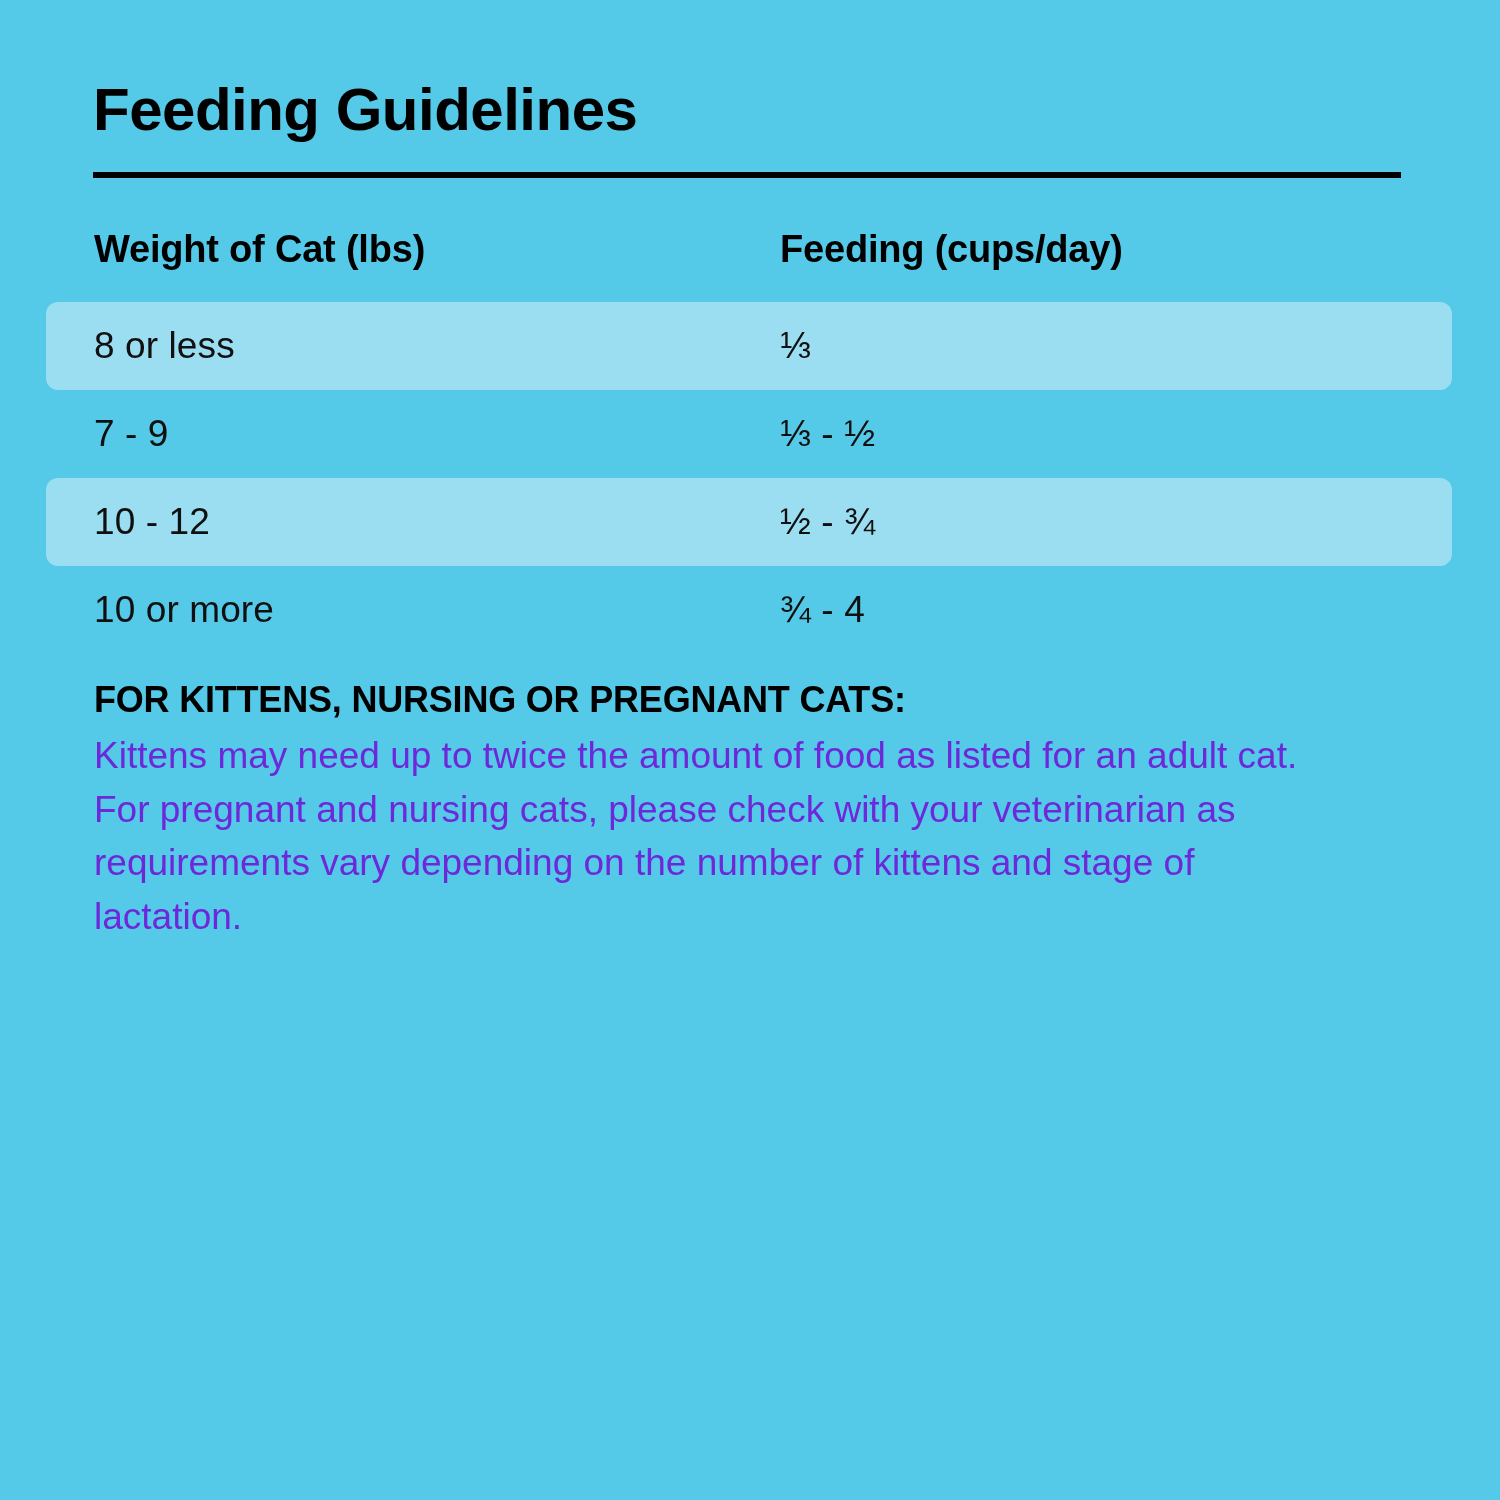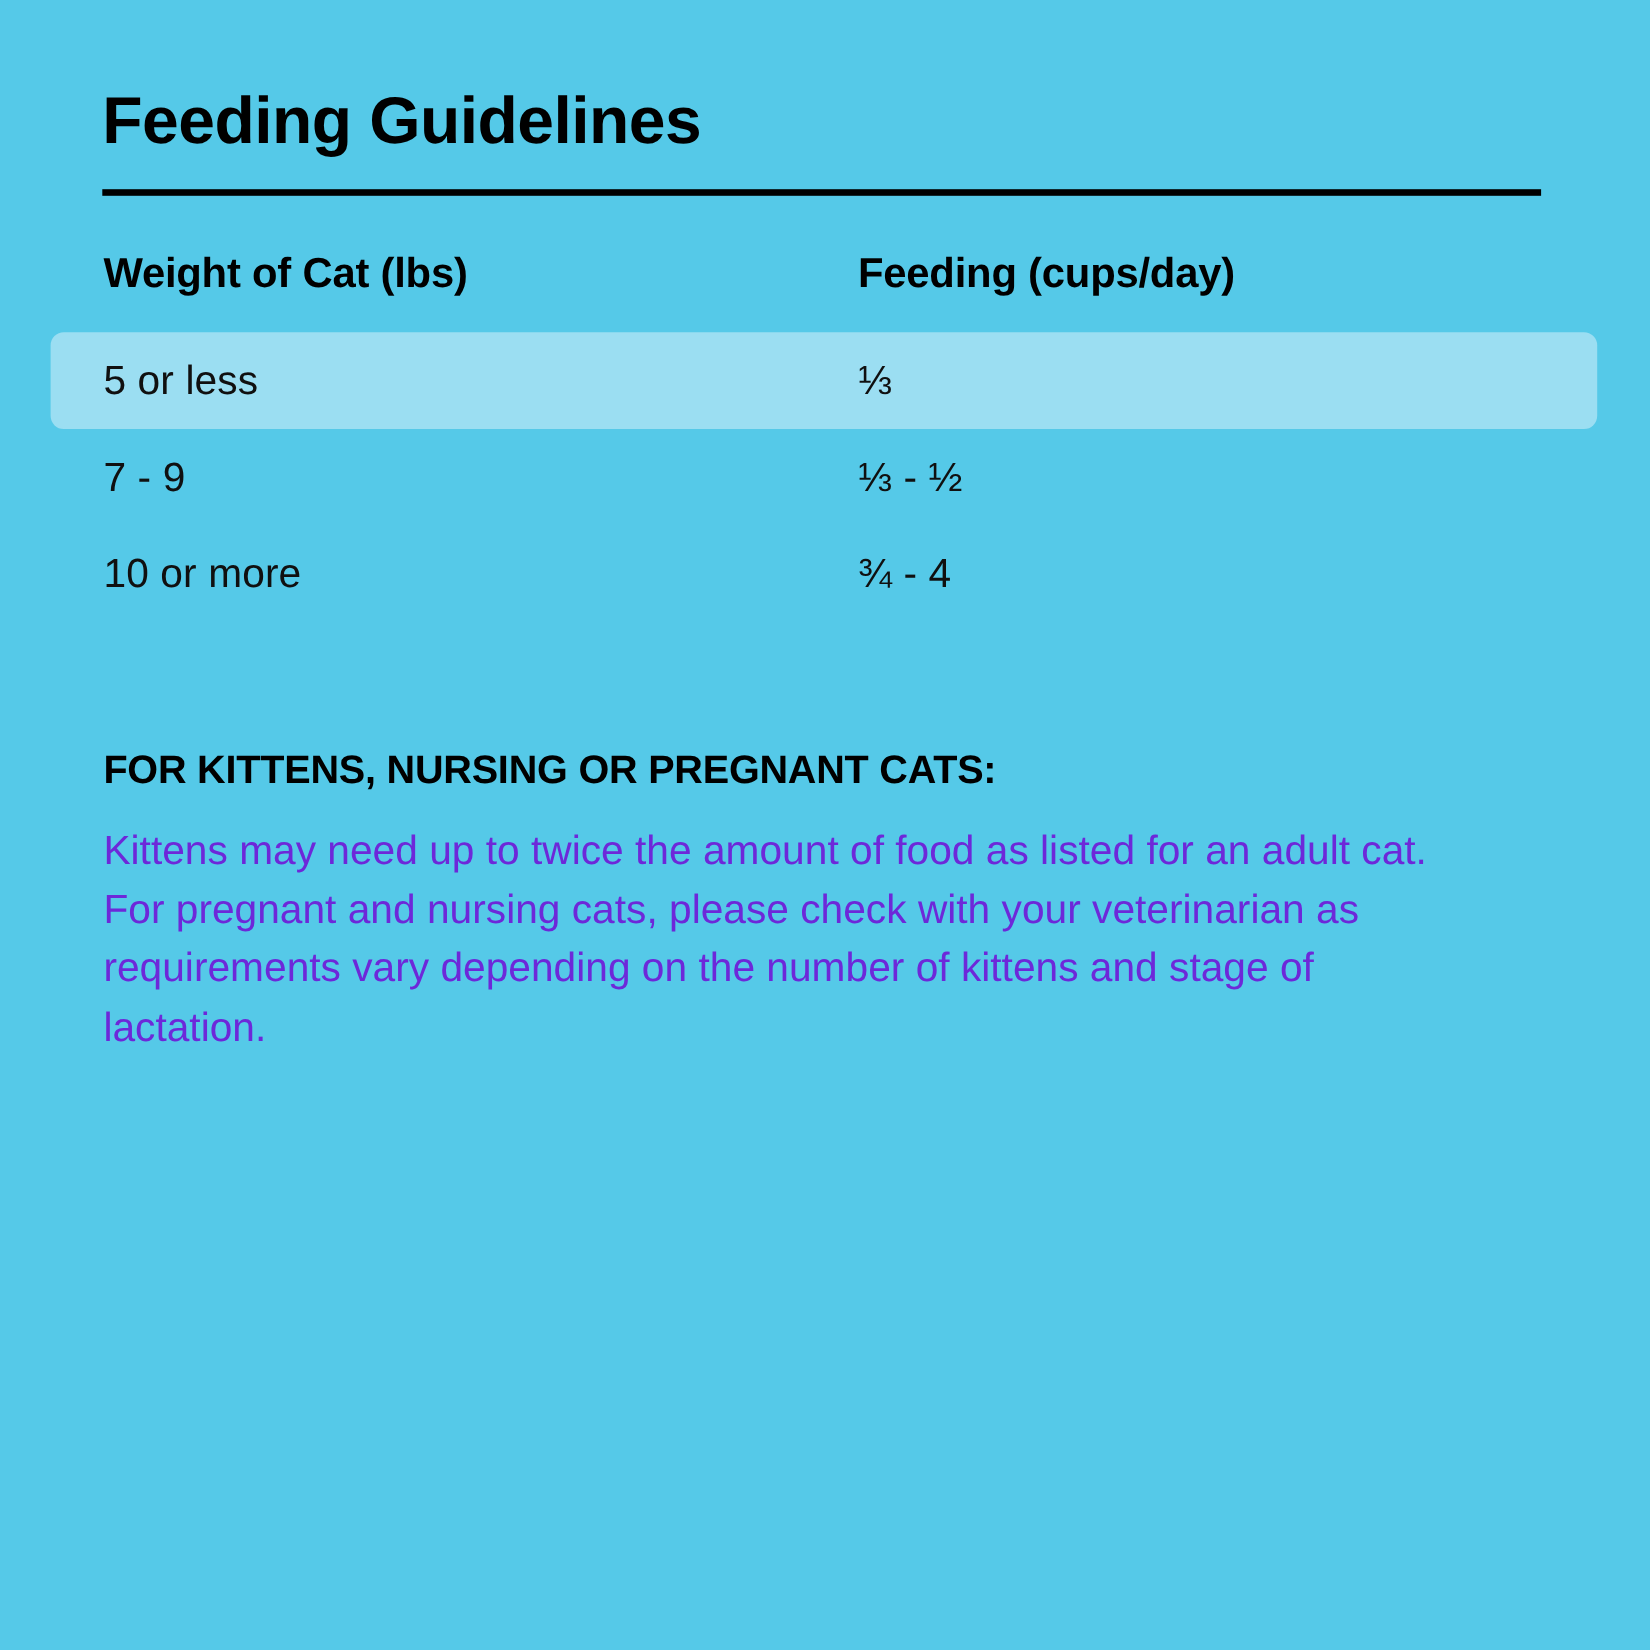--- a/index.html
+++ b/index.html
@@ -114,21 +114,21 @@
     top: 678px;
     width: 1230px;
   }
 
   .note-heading {
     font-size: 36px;
     font-weight: bold;
     letter-spacing: -0.2px;
     color: #000000;
     line-height: 1.2;
-    margin: 0 0 25px 0;
+    margin: 0 0 8px 0;
     white-space: nowrap;
   }
 
   .note-body {
     font-size: 37px;
     font-weight: normal;
     line-height: 1.45;
     color: #6d28d9;
     margin: 0;
     max-width: 1215px;
@@ -145,30 +145,35 @@
 
   <div class="table">
 
     <div class="table-head">
       <div class="th col-weight">Weight of Cat (lbs)</div>
       <div class="th col-serving">Feeding (cups/day)</div>
     </div>
 
     <div class="row striped">
       <div class="row-bg"></div>
-      <div class="cell col-weight">5 or less</div>
+      <div class="cell col-weight">8 or less</div>
       <div class="cell col-serving frac">⅓</div>
     </div>
 
     <div class="row">
       <div class="row-bg"></div>
       <div class="cell col-weight">7 - 9</div>
       <div class="cell col-serving frac">⅓ - ½</div>
     </div>
 
+    <div class="row striped">
+      <div class="row-bg"></div>
+      <div class="cell col-weight">10 - 12</div>
+      <div class="cell col-serving frac">½ - ¾</div>
+    </div>
 
     <div class="row">
       <div class="row-bg"></div>
       <div class="cell col-weight">10 or more</div>
       <div class="cell col-serving frac">¾ - 4</div>
     </div>
 
   </div>
 
   <div class="note">

